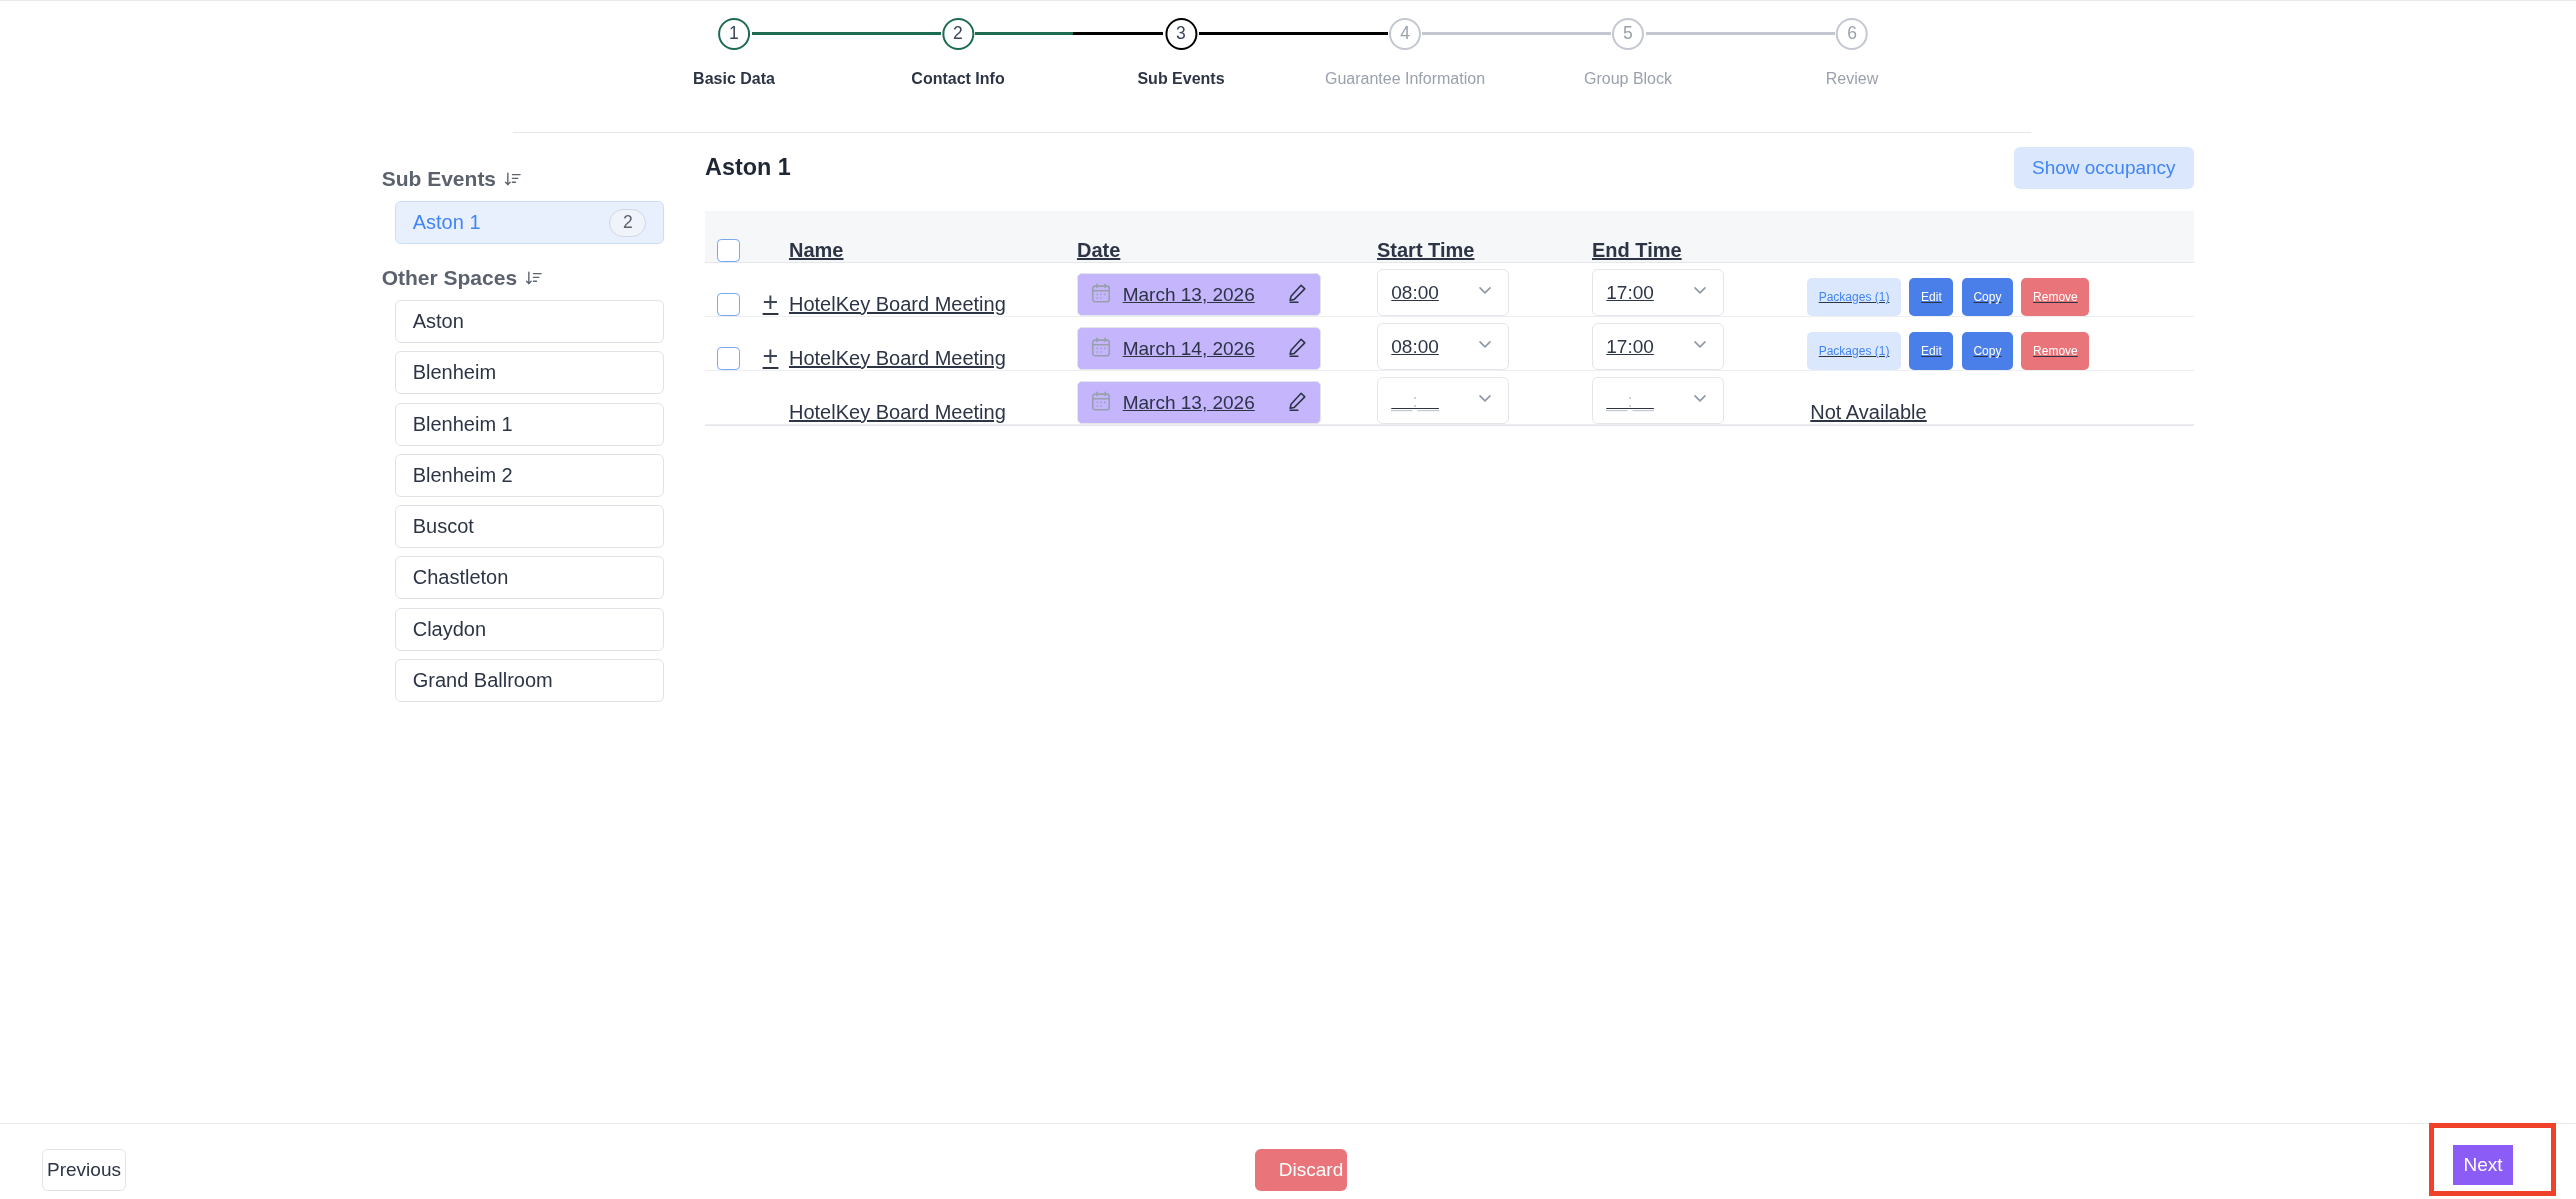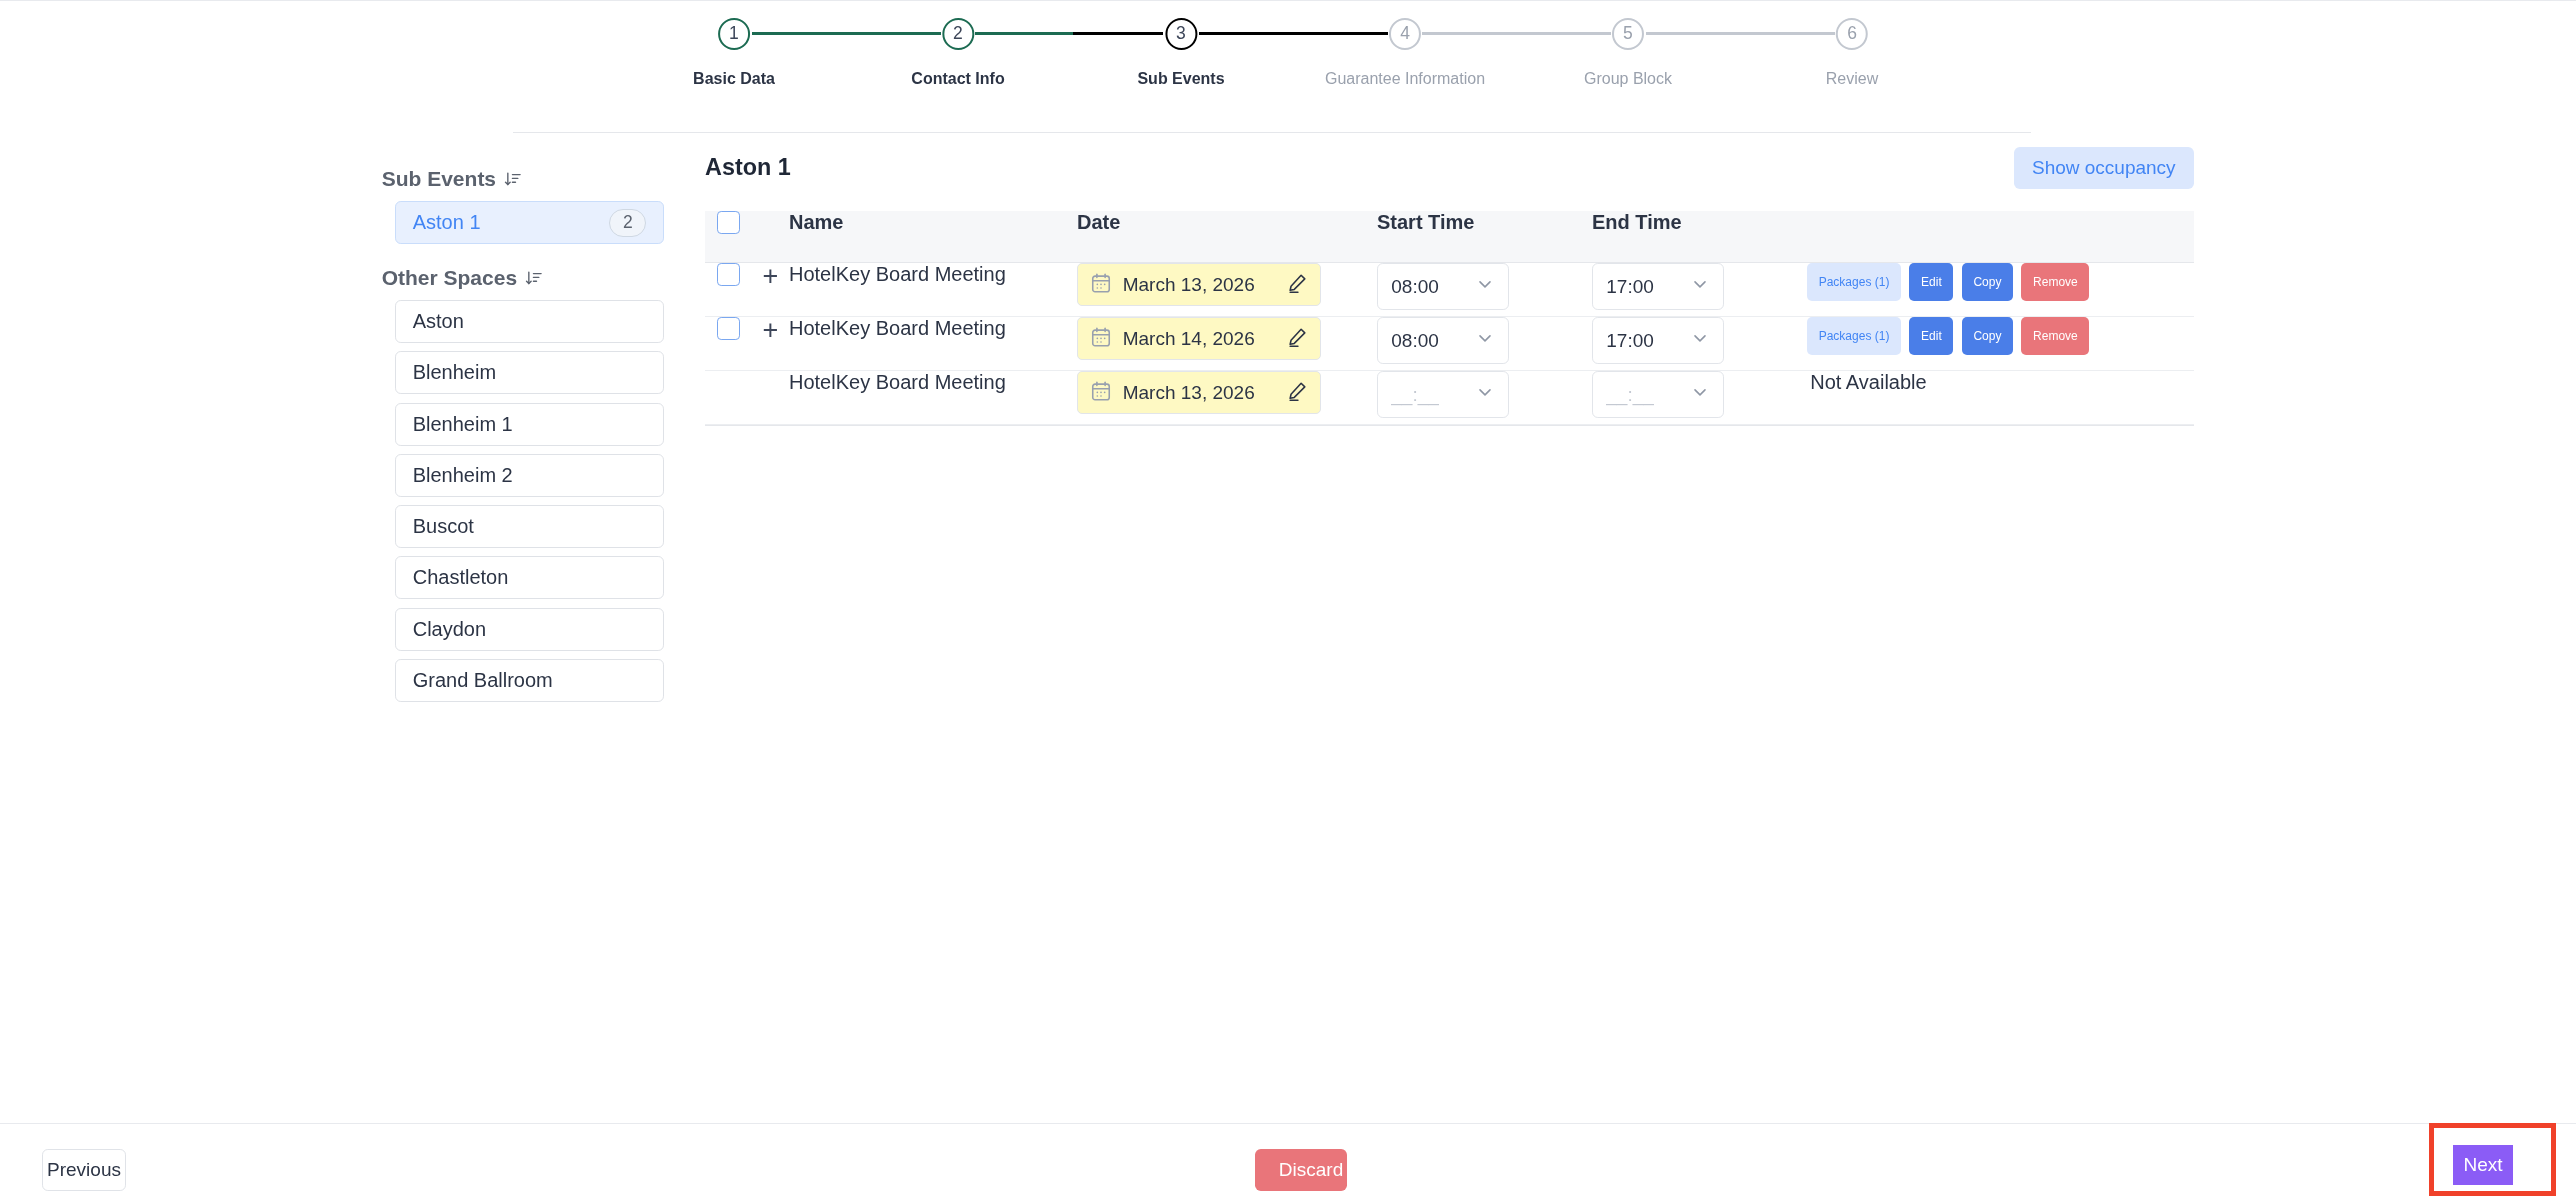--- a/index.html
+++ b/index.html
@@ -196,23 +196,24 @@
   }
 
   
   .table {
     margin-top: 20px;
     width: 1489px;
     border-bottom: 0.8px solid #e5e7eb;
   }
   .trow {
     display: flex;
-    align-items: flex-start;
+    align-items: flex-end;
     border-bottom: 0.8px solid #eceef1;
     min-height: 54px;
+    text-decoration: underline;
   }
   .thead {
     background: #f6f7f9;
     min-height: 52px;
     border-bottom: 0.8px solid #e5e7eb;
     font-weight: 700;
     font-size: 20px;
     color: #2c3445;
   }
   .c-check { width: 47px; flex: 0 0 47px; display:flex; align-items:center; justify-content:center; }
@@ -236,21 +237,21 @@
     color: #3d4659;
     cursor: pointer;
     font-weight: 400;
   }
 
   .date-field {
     width: 244px;
     height: 43px;
     border: 0.8px solid #e2e5ea;
     border-radius: 5px;
-    background: #fef9c3;
+    background: #c4b5fd;
     display: flex;
     align-items: center;
     gap: 11px;
     padding: 0 11.7px;
     cursor: pointer;
   }
   .date-text { font-size: 19px; color: #2c3445; flex: 1 1 auto; }
 
   .select-field {
     width: 132px;

